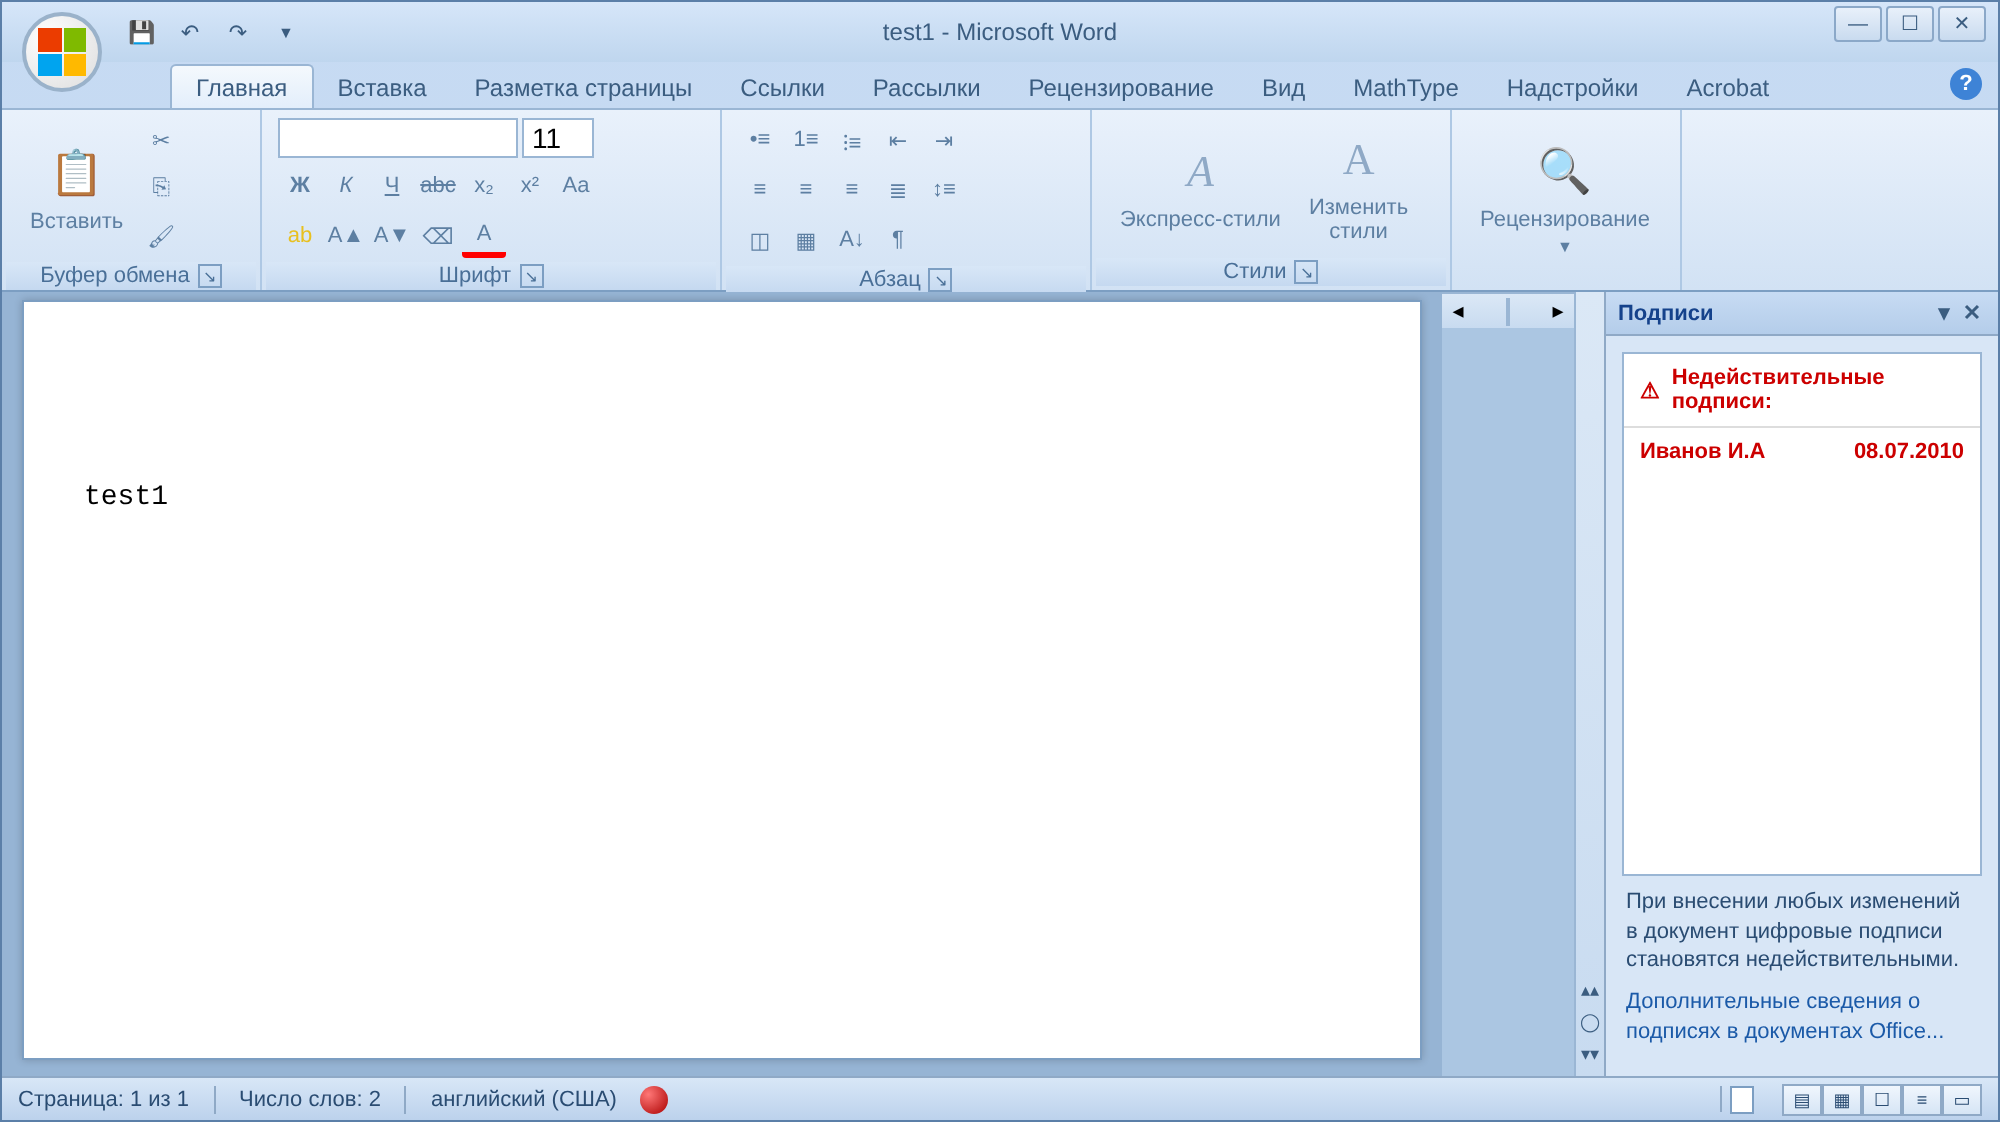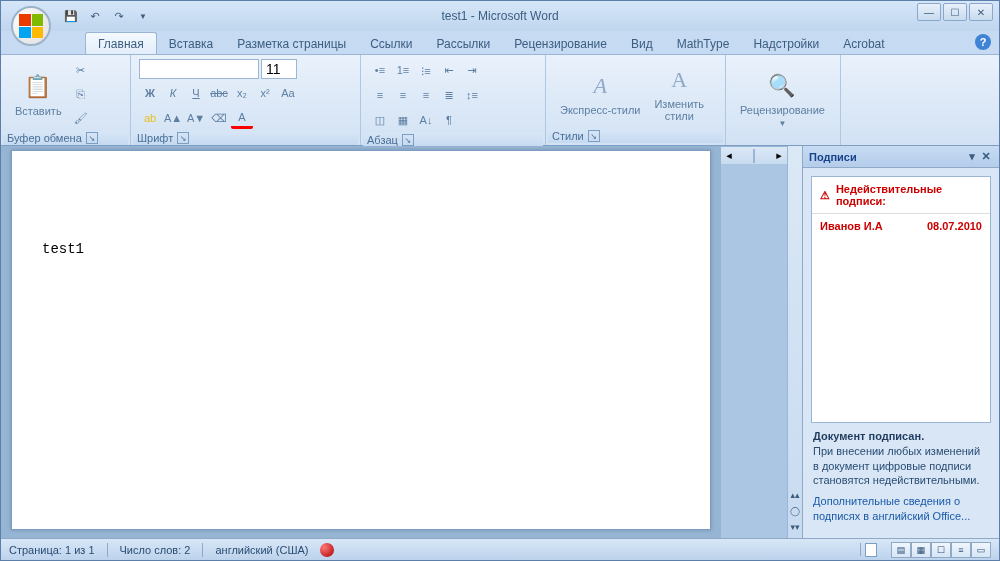--- a/index.html
+++ b/index.html
@@ -21,21 +21,21 @@
   .win-btn{ width:24px; height:18px; background:linear-gradient(#e8f0fa,#c9dbef); border:1px solid #8ba8c8; border-radius:2px; display:flex;align-items:center;justify-content:center; cursor:pointer; color:#3b5d80; font-size:10px;}
   
   .tabstrip { height:23px; display:flex; align-items:flex-end; padding-left:84px; background:transparent; position:relative;}
   .tab { padding:4px 12px 3px; color:#3b5d80; cursor:pointer; font-size:12px; border-radius:3px 3px 0 0;}
   .tab.active { background:linear-gradient(#f4f9fd,#e3eefb); border:1px solid #9ab6d4; border-bottom:none;}
   .help-btn{position:absolute; right:8px; bottom:4px; width:16px; height:16px;border-radius:50%;background:#3e83d6;color:#fff;display:flex;align-items:center;justify-content:center;font-size:11px;font-weight:bold;cursor:pointer;}
   
   .ribbon { height:92px; background:linear-gradient(#e9f1fb 0%, #d2e2f4 100%); border-top:1px solid #9ab6d4; border-bottom:1px solid #7c9ec2; display:flex;}
   .rgroup{ border-right:1px solid #aec8e4; display:flex; flex-direction:column; padding:2px; position:relative;}
   .rgroup-body{flex:1; display:flex; align-items:center; gap:2px; padding:2px 6px;}
-  .rgroup-label{ font-size:11px; text-align:center; color:#496f97; padding:1px 4px; background:linear-gradient(#d8e7f7,#c5d9f0); display:flex; justify-content:flex-start; align-items:center; gap:4px;}
+  .rgroup-label{ font-size:11px; text-align:center; color:#496f97; padding:1px 4px; background:linear-gradient(#d8e7f7,#c5d9f0); display:flex; justify-content:center; align-items:center; gap:4px;}
   .launcher{width:12px;height:12px;border:1px solid #7c9ec2;font-size:8px;display:flex;align-items:center;justify-content:center;cursor:pointer;}
   .bigbtn{display:flex;flex-direction:column;align-items:center;gap:2px;padding:2px 6px;color:#5d7fa2;cursor:pointer;}
   .bigbtn .ico{width:32px;height:32px;display:flex;align-items:center;justify-content:center;font-size:22px;}
   .bigbtn .lbl{font-size:11px; text-align:center; line-height:1.1;}
   .minicol{display:flex;flex-direction:column;gap:2px;}
   .minibtn{width:22px;height:22px;display:flex;align-items:center;justify-content:center;color:#5d7fa2;cursor:pointer;border-radius:2px;}
   .fontbox{width:120px;height:20px;border:1px solid #9ab6d4;background:#fff;font-size:11px;padding:0 4px;}
   .sizebox{width:36px;height:20px;border:1px solid #9ab6d4;background:#fff;font-size:14px;padding:0 4px;text-align:left;}
   
   .workspace{flex:1; display:flex; background:#abc6e2; overflow:hidden; position:relative;}
@@ -262,24 +262,23 @@
           <div class="sighdr">
             <span>⚠</span>
             <span>Недействительные подписи:</span>
           </div>
           <div class="sigrow">
             <span>Иванов И.А</span>
             <span>08.07.2010</span>
           </div>
         </div>
         <div class="tp-footer">
-          <div class="bold">Документ подписан.</div>
           <div>При внесении любых изменений в документ цифровые подписи становятся недействительными.</div>
           <div style="height:6px;"></div>
-          <div class="link">Дополнительные сведения о подписях в английский Office...</div>
+          <div class="link">Дополнительные сведения о подписях в документах Office...</div>
         </div>
       </div>
     </div>
   </div>
 
   <div class="statusbar">
     <span>Страница: 1 из 1</span>
     <div class="sep"></div>
     <span>Число слов: 2</span>
     <div class="sep"></div>

